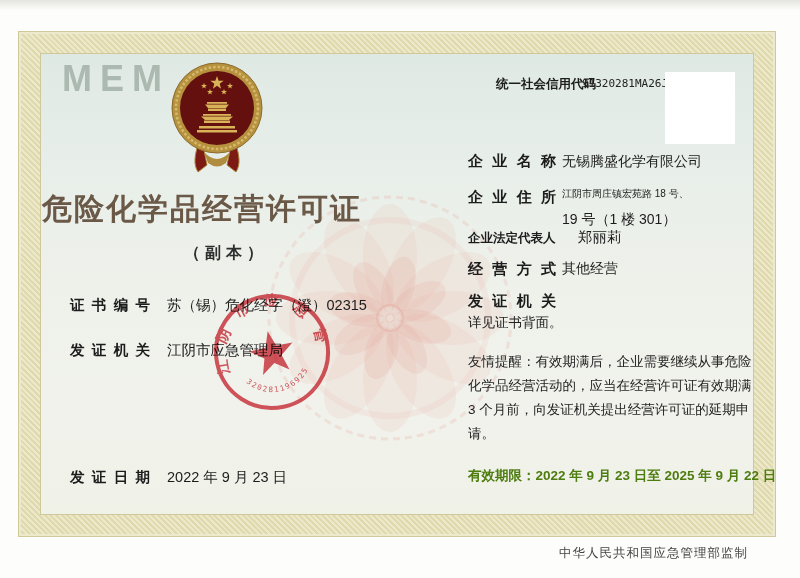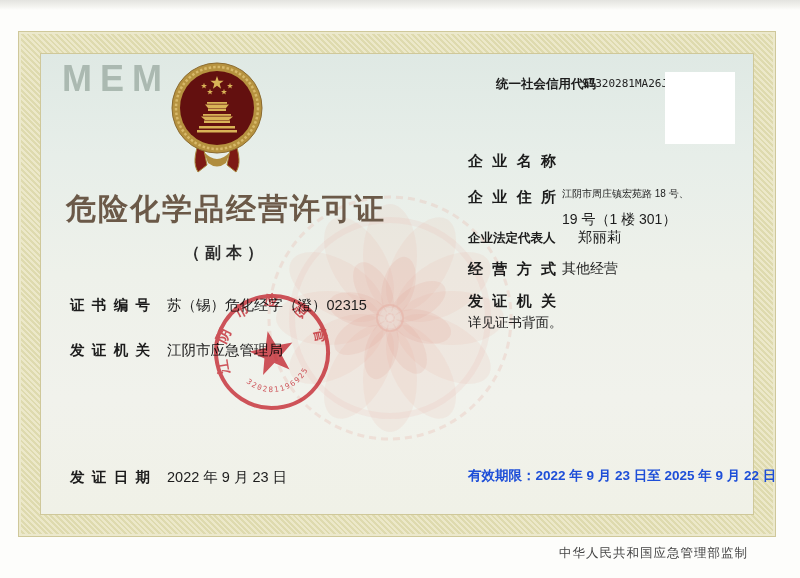--- a/index.html
+++ b/index.html
@@ -26,21 +26,21 @@
   .cert-inner{
     position:absolute;left:21px;top:21px;right:21px;bottom:21px;
     border:1px solid #cfc89a;
     background:linear-gradient(180deg,#dfe9e4 0%,#e7eee9 22%,#eef1ea 48%,#f1f2ec 75%,#f0f1e7 100%);
   }
   .abs{position:absolute;}
   
   .mem{left:62px;top:58px;font-size:36px;font-weight:bold;letter-spacing:8px;
     color:#8fa096;opacity:.65;z-index:1;}
   
-  .title{left:42px;top:189px;width:368px;text-align:center;
+  .title{left:42px;top:189px;width:368px;text-align:left;
     font-family:"Liberation Serif","DejaVu Serif",serif;
     font-weight:bold;font-size:30px;letter-spacing:2px;color:#6b5948;z-index:2;}
   .subtitle{left:42px;top:243px;width:368px;text-align:center;
     font-size:16px;font-weight:bold;letter-spacing:5px;color:#2d2d2d;z-index:2;}
   
   .lbl{font-weight:bold;color:#1c1c1c;z-index:2;}
   .val{color:#1c1c1c;z-index:2;}
   .just{display:inline-block;text-align:justify;text-align-last:justify;}
   
   .l-lbl{left:70px;width:80px;font-size:14.5px;}
@@ -57,21 +57,21 @@
   .addr-lbl{top:188px;}
   .addr1{left:562px;top:187px;font-size:10px;}
   .addr2{left:562px;top:211px;font-size:14px;}
   .legal-lbl{left:468px;top:230px;font-size:12.5px;}
   .legal-val{left:578px;top:228px;font-size:14.5px;}
   .mode-row{top:260px;}
   .mode-val{left:562px;top:260px;font-size:14px;}
   .scope-row{top:292px;}
   .scope-note{left:468px;top:314px;font-size:13.5px;color:#222;}
   .reminder{left:468px;top:350px;width:290px;font-size:13.5px;line-height:24px;color:#1e1e1e;z-index:2;}
-  .validity{left:468px;top:467px;font-size:13.5px;font-weight:bold;color:#1d4ed8;z-index:2;}
+  .validity{left:468px;top:467px;font-size:13.5px;font-weight:bold;color:#4d7c0f;z-index:2;}
   
   .footer{right:52px;top:545px;font-size:12.5px;letter-spacing:1px;color:#454545;z-index:2;}
   
   .white-patch{left:665px;top:72px;width:70px;height:72px;background:#ffffff;z-index:2;}
   
   .emblem{left:167px;top:60px;z-index:2;}
   .seal{left:208px;top:288px;z-index:3;mix-blend-mode:multiply;opacity:.88;
     transform:rotate(-12deg);}
   .rosette{left:263px;top:191px;z-index:1;}
 </style>
@@ -183,32 +183,34 @@
       <textPath href="#codeArc" startOffset="2">3202811969251</textPath>
     </text>
   </svg>
 
   <div class="abs lbl credit-lbl">统一社会信用代码</div>
   <div class="abs val credit-val">91320281MA26J2P39Y</div>
 
   <div class="abs white-patch"></div>
 
   <div class="abs lbl r-lbl15 just company-row">企业名称</div>
+  <div class="abs val company-val">无锡腾盛化学有限公司</div>
 
   <div class="abs lbl r-lbl15 just addr-lbl">企业住所</div>
   <div class="abs val addr1">江阴市周庄镇宏苑路 18 号、</div>
   <div class="abs val addr2">19 号（1 楼 301）</div>
 
   <div class="abs lbl legal-lbl">企业法定代表人</div>
   <div class="abs val legal-val">郑丽莉</div>
 
   <div class="abs lbl r-lbl15 just mode-row">经营方式</div>
   <div class="abs val mode-val">其他经营</div>
 
   <div class="abs lbl r-lbl15 just scope-row">发证机关</div>
   <div class="abs val scope-note">详见证书背面。</div>
 
+  <div class="abs reminder">友情提醒：有效期满后，企业需要继续从事危险化学品经营活动的，应当在经营许可证有效期满 3 个月前，向发证机关提出经营许可证的延期申请。</div>
 
   <div class="abs validity">有效期限：2022 年 9 月 23 日至 2025 年 9 月 22 日</div>
 
   <div class="abs footer">中华人民共和国应急管理部监制</div>
 
 </div>
 
 </body></html>

